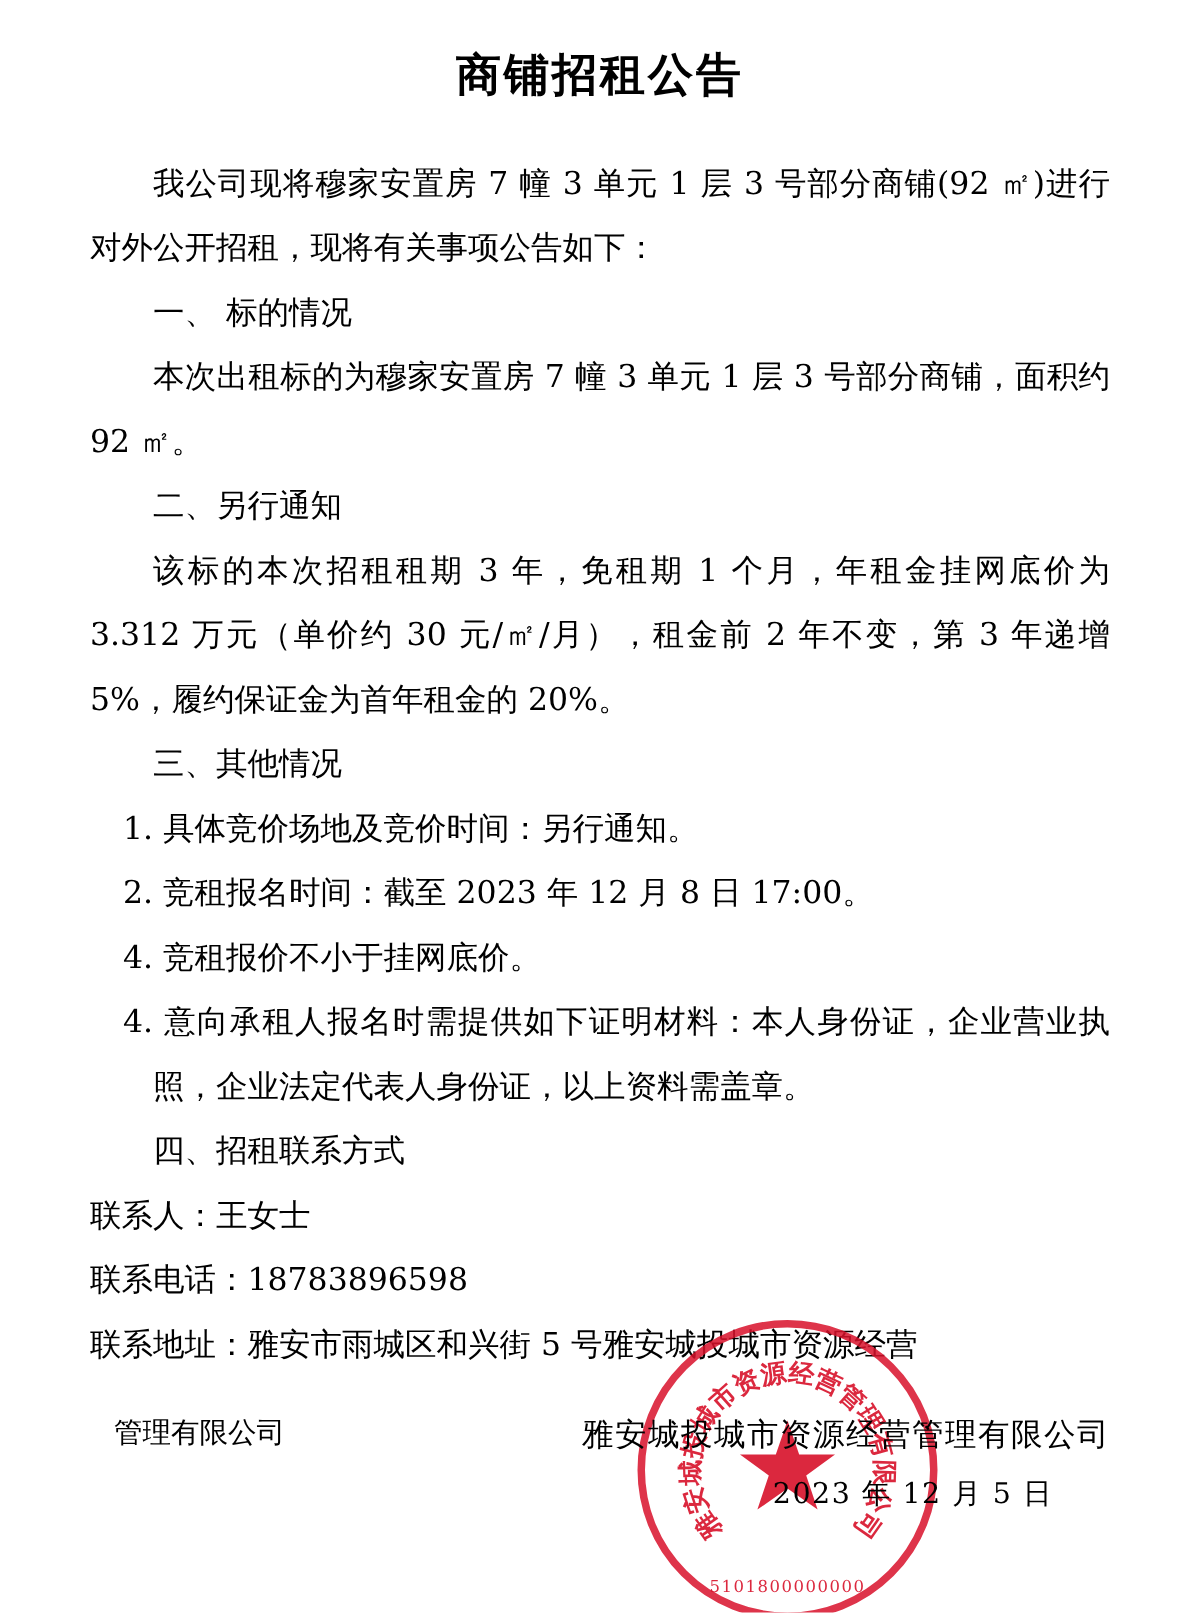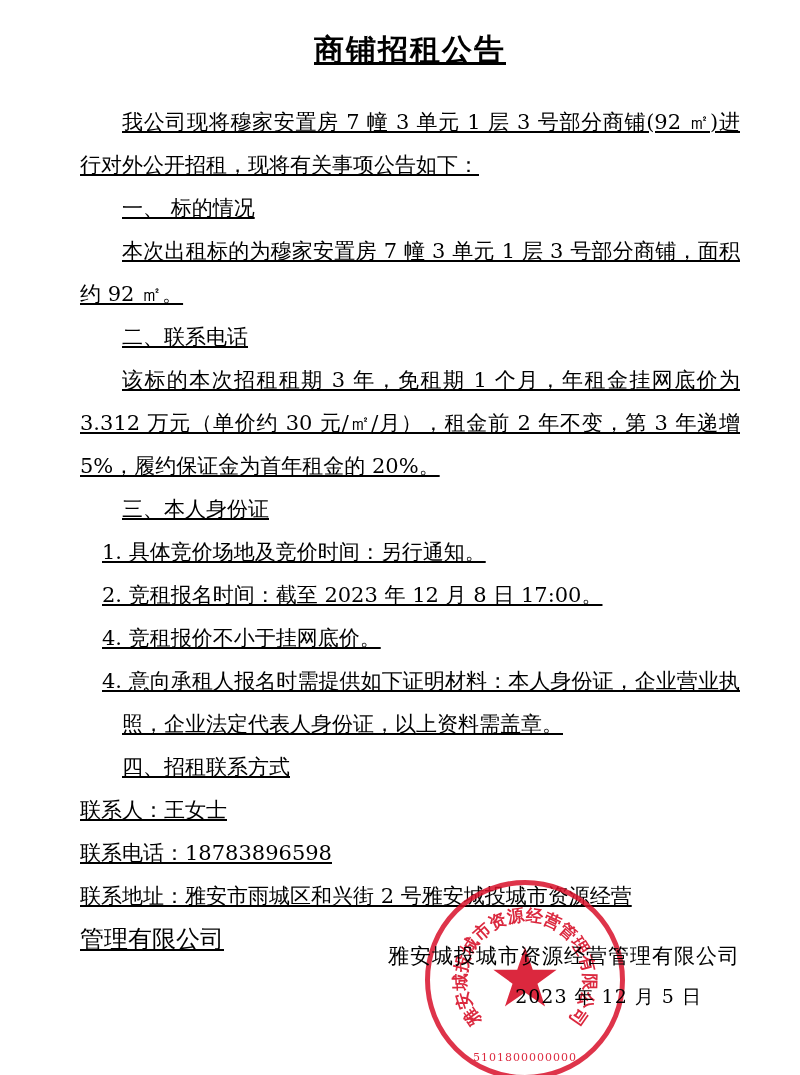--- a/index.html
+++ b/index.html
@@ -13,22 +13,21 @@
     font-family: "DejaVu Serif", "Liberation Serif", serif;
     color: #000000;
     position: relative;
     overflow: hidden;
   }
   .page {
     position: relative;
     width: 800px;
     height: 1036px;
     box-sizing: border-box;
-    padding: 22px 60px 0 80px;
-    text-decoration: underline;
+    padding: 22px 60px 0 60px;
   }
   .doc-title {
     text-align: center;
     font-size: 30px;
     font-weight: bold;
     letter-spacing: 2px;
     margin: 8px 0 30px 0;
     font-family: "DejaVu Serif", "Liberation Serif", serif;
   }
   .para {
@@ -56,23 +55,23 @@
     text-justify: inter-ideograph;
     padding-left: 42px;
     text-indent: -20px;
   }
   .contact-line {
     font-size: 21px;
     line-height: 43px;
     margin: 0;
   }
   .contact-wrap-second {
-    font-size: 24px;
-    line-height: 43px;
-    margin: 0;
+    font-size: 19px;
+    line-height: 43px;
+    margin: 16px;
   }
   .signature-block {
     position: absolute;
     right: 60px;
     bottom: 20px;
     text-align: right;
     width: 520px;
   }
   .sig-name {
     font-size: 21px;
@@ -150,43 +149,43 @@
 
 <div class="page">
 
   <h1 class="doc-title">商铺招租公告</h1>
 
   <p class="para indent2">我公司现将穆家安置房 7 幢 3 单元 1 层 3 号部分商铺(92 ㎡)进行对外公开招租，现将有关事项公告如下：</p>
 
   <p class="para indent-head">一、 标的情况</p>
   <p class="para indent2">本次出租标的为穆家安置房 7 幢 3 单元 1 层 3 号部分商铺，面积约 92 ㎡。</p>
 
-  <p class="para indent-head">二、联系电话</p>
+  <p class="para indent-head">二、另行通知</p>
   <p class="para indent2">该标的本次招租租期 3 年，免租期 1 个月，年租金挂网底价为 3.312 万元（单价约 30 元/㎡/月），租金前 2 年不变，第 3 年递增 5%，履约保证金为首年租金的 20%。</p>
 
-  <p class="para indent-head">三、本人身份证</p>
+  <p class="para indent-head">三、其他情况</p>
   <ul class="numlist">
     <li>1. 具体竞价场地及竞价时间：另行通知。</li>
     <li>2. 竞租报名时间：截至 2023 年 12 月 8 日 17:00。</li>
     <li>4. 竞租报价不小于挂网底价。</li>
     <li>4. 意向承租人报名时需提供如下证明材料：本人身份证，企业营业执照，企业法定代表人身份证，以上资料需盖章。</li>
   </ul>
 
   <p class="para indent-head">四、招租联系方式</p>
 
   <p class="contact-line">
     <span>联系人：</span><span>王女士</span>
   </p>
 
   <p class="contact-line">
     <span>联系电话：</span><span>18783896598</span>
   </p>
 
   <p class="contact-line">
-    <span>联系地址：</span><span>雅安市雨城区和兴街 2 号雅安城投城市资源经营</span>
+    <span>联系地址：</span><span>雅安市雨城区和兴街 5 号雅安城投城市资源经营</span>
   </p>
   <p class="contact-wrap-second">管理有限公司</p>
 
   <div class="seal">
     <div class="seal-ring"></div>
     <div class="seal-text" id="seal-arc">
         <span style="transform: rotate(-125deg) translate(-50%, -76px);">雅</span>
         <span style="transform: rotate(-108.333deg) translate(-50%, -76px);">安</span>
         <span style="transform: rotate(-91.6667deg) translate(-50%, -76px);">城</span>
         <span style="transform: rotate(-75deg) translate(-50%, -76px);">投</span>

